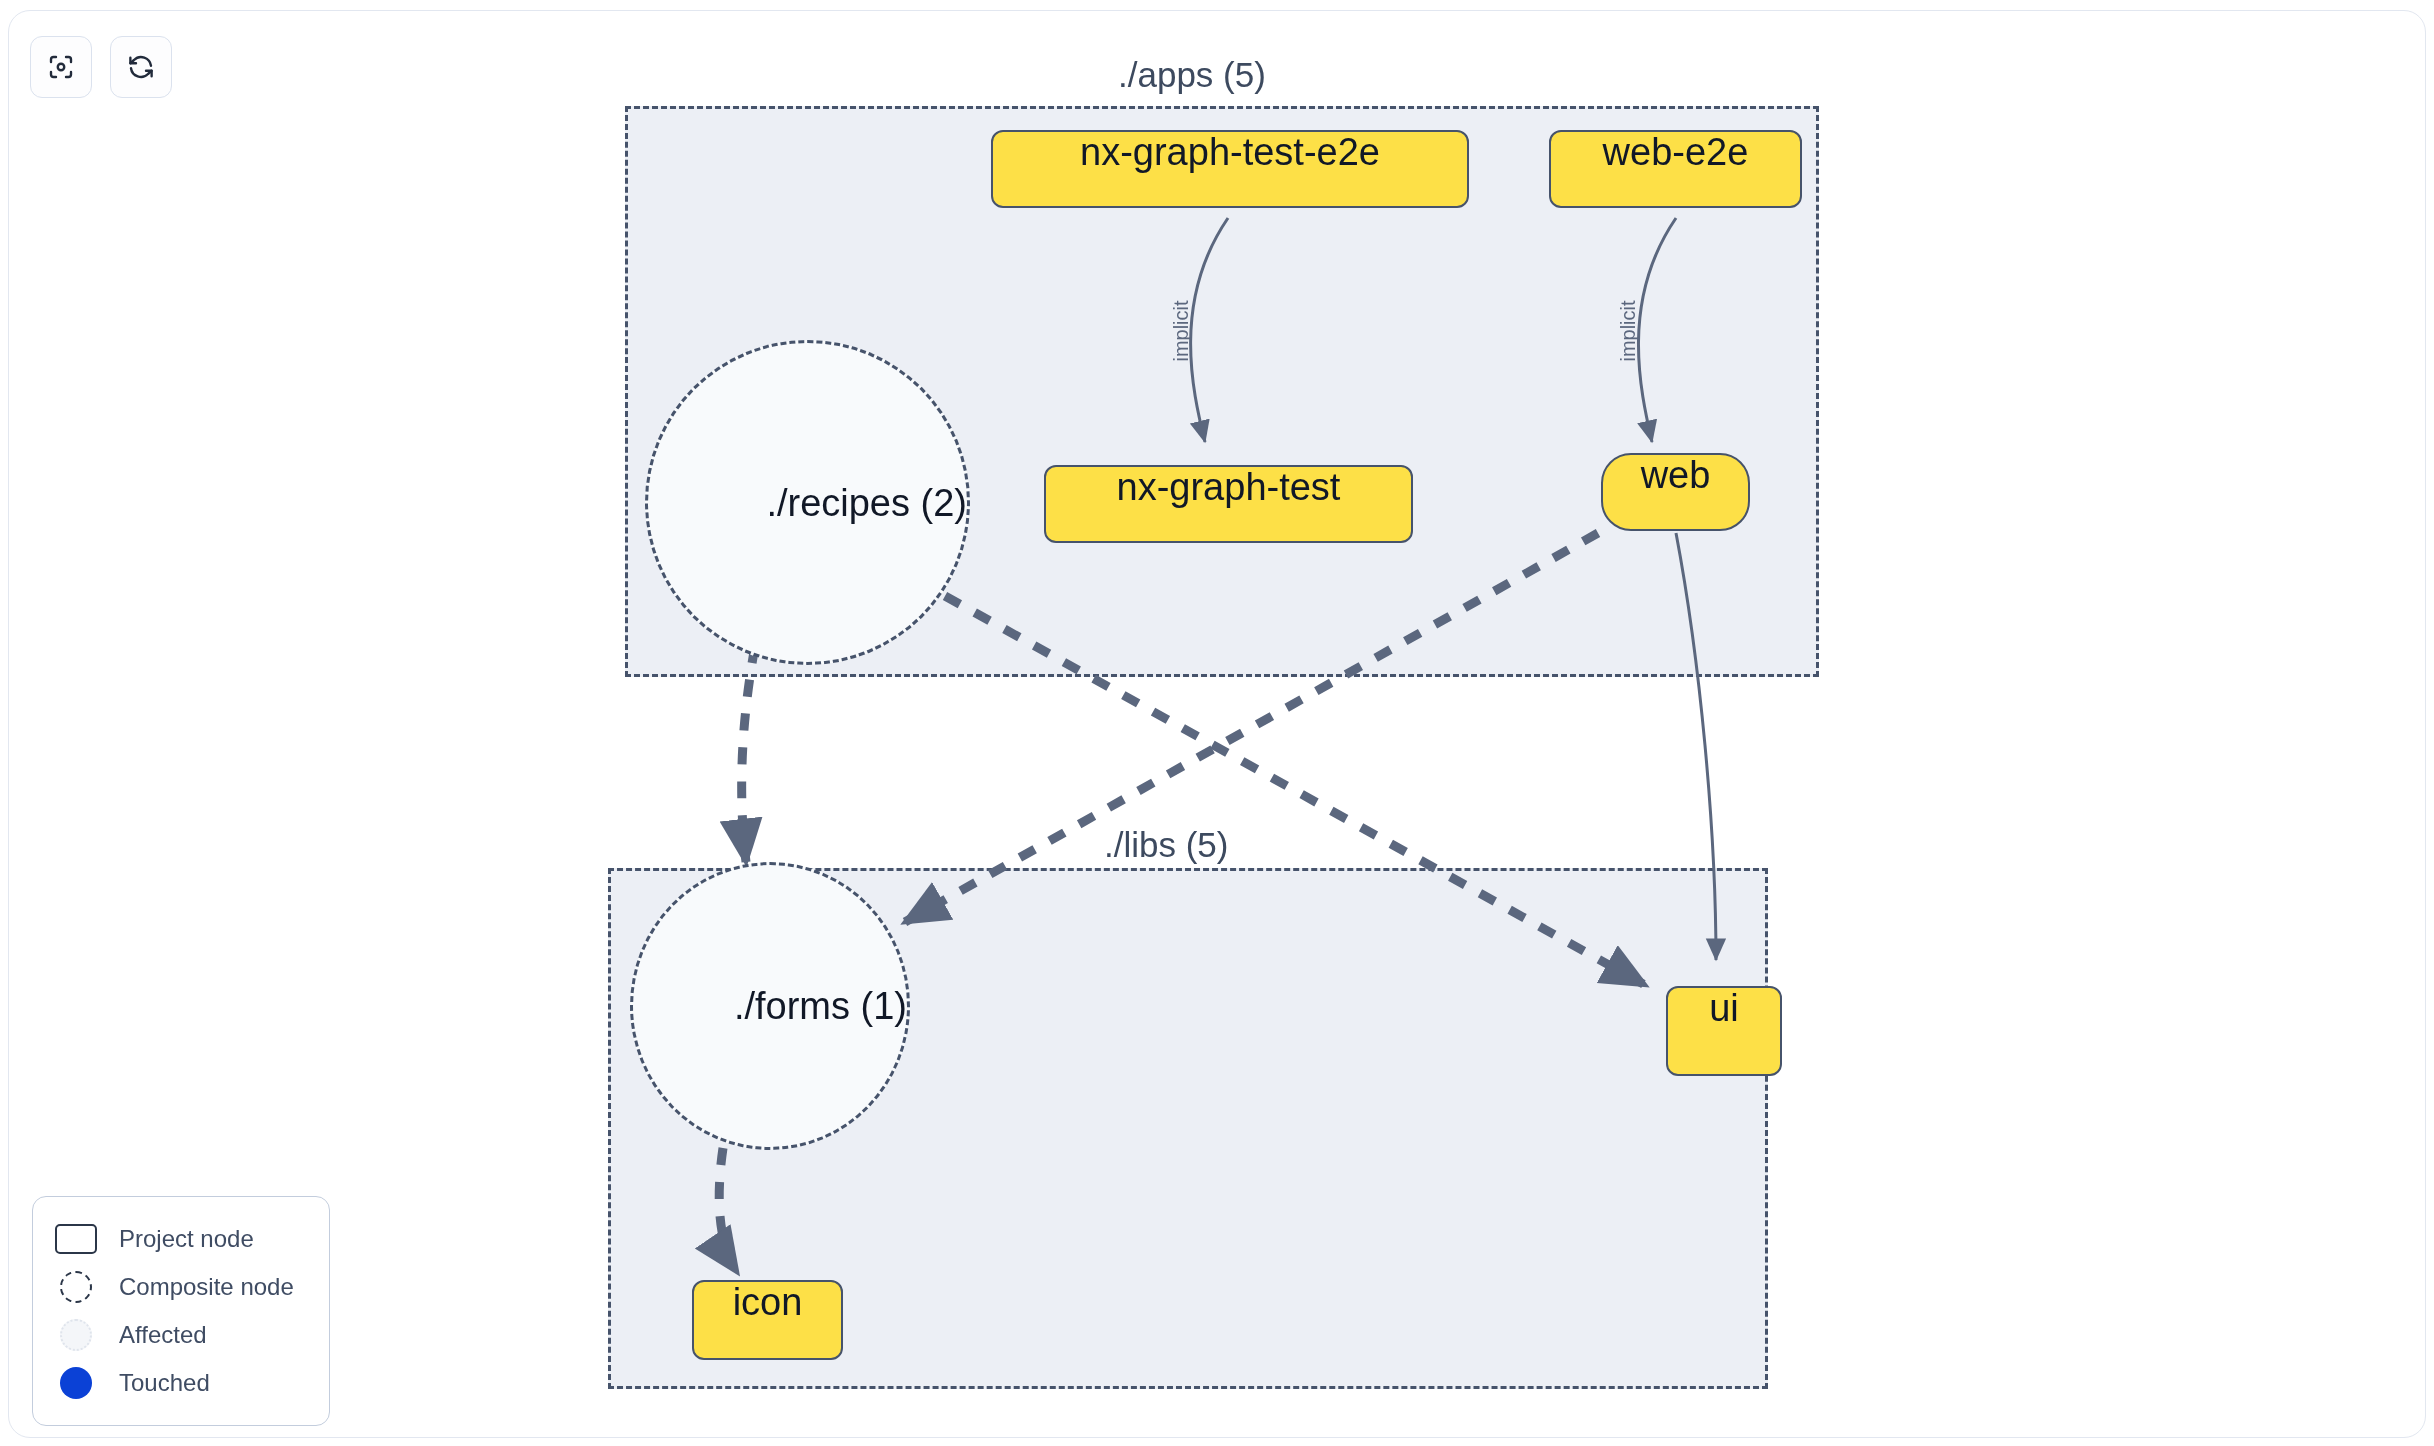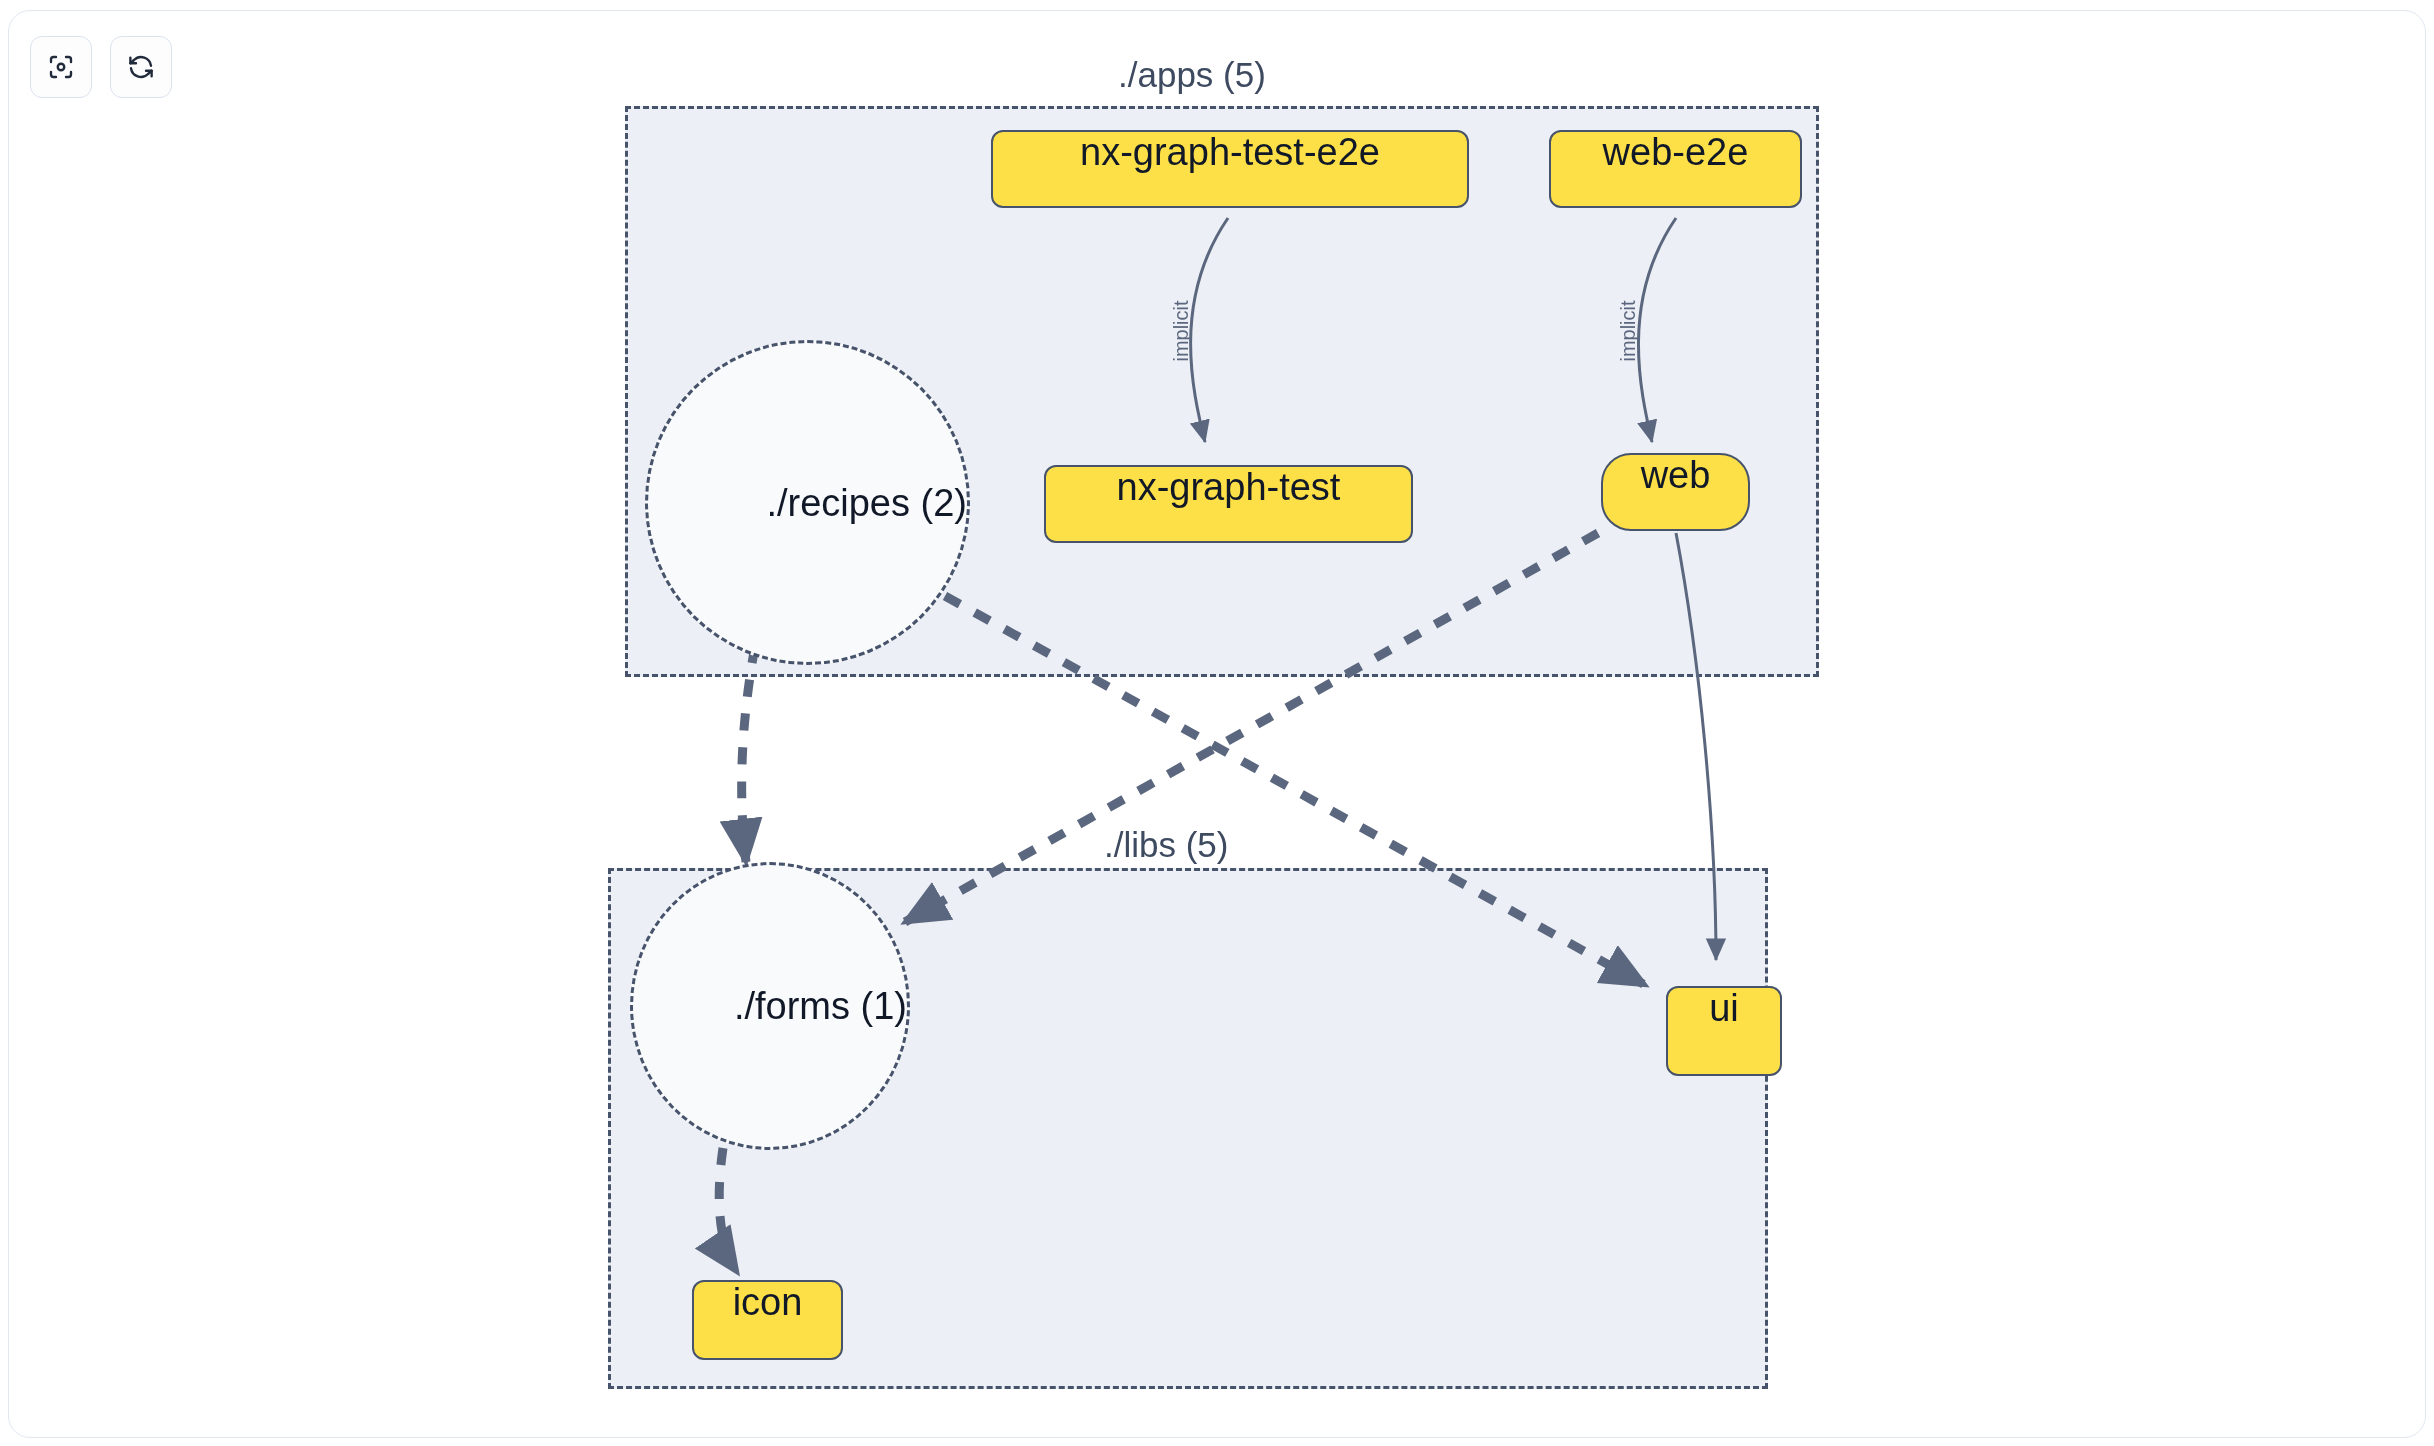--- a/index.html
+++ b/index.html
@@ -286,13 +286,31 @@
 
     <div class="node" style="left:1666px; top:966px; width:116px; height:90px;margin-top:20px;">
       <span>ui</span>
     </div>
 
     <div class="node" style="left:692px; top:1280px; width:151px; height:80px;">
       <span>icon</span>
     </div>
   </div>
 
+  <div class="legend">
+    <div class="legend-row">
+      <span class="legend-swatch sw-project"></span>
+      <span class="legend-text">Project node</span>
+    </div>
+    <div class="legend-row">
+      <span class="legend-swatch sw-composite"></span>
+      <span class="legend-text">Composite node</span>
+    </div>
+    <div class="legend-row">
+      <span class="legend-swatch sw-affected"></span>
+      <span class="legend-text">Affected</span>
+    </div>
+    <div class="legend-row">
+      <span class="legend-swatch sw-touched"></span>
+      <span class="legend-text">Touched</span>
+    </div>
+  </div>
 </div>
 
 </body></html>

